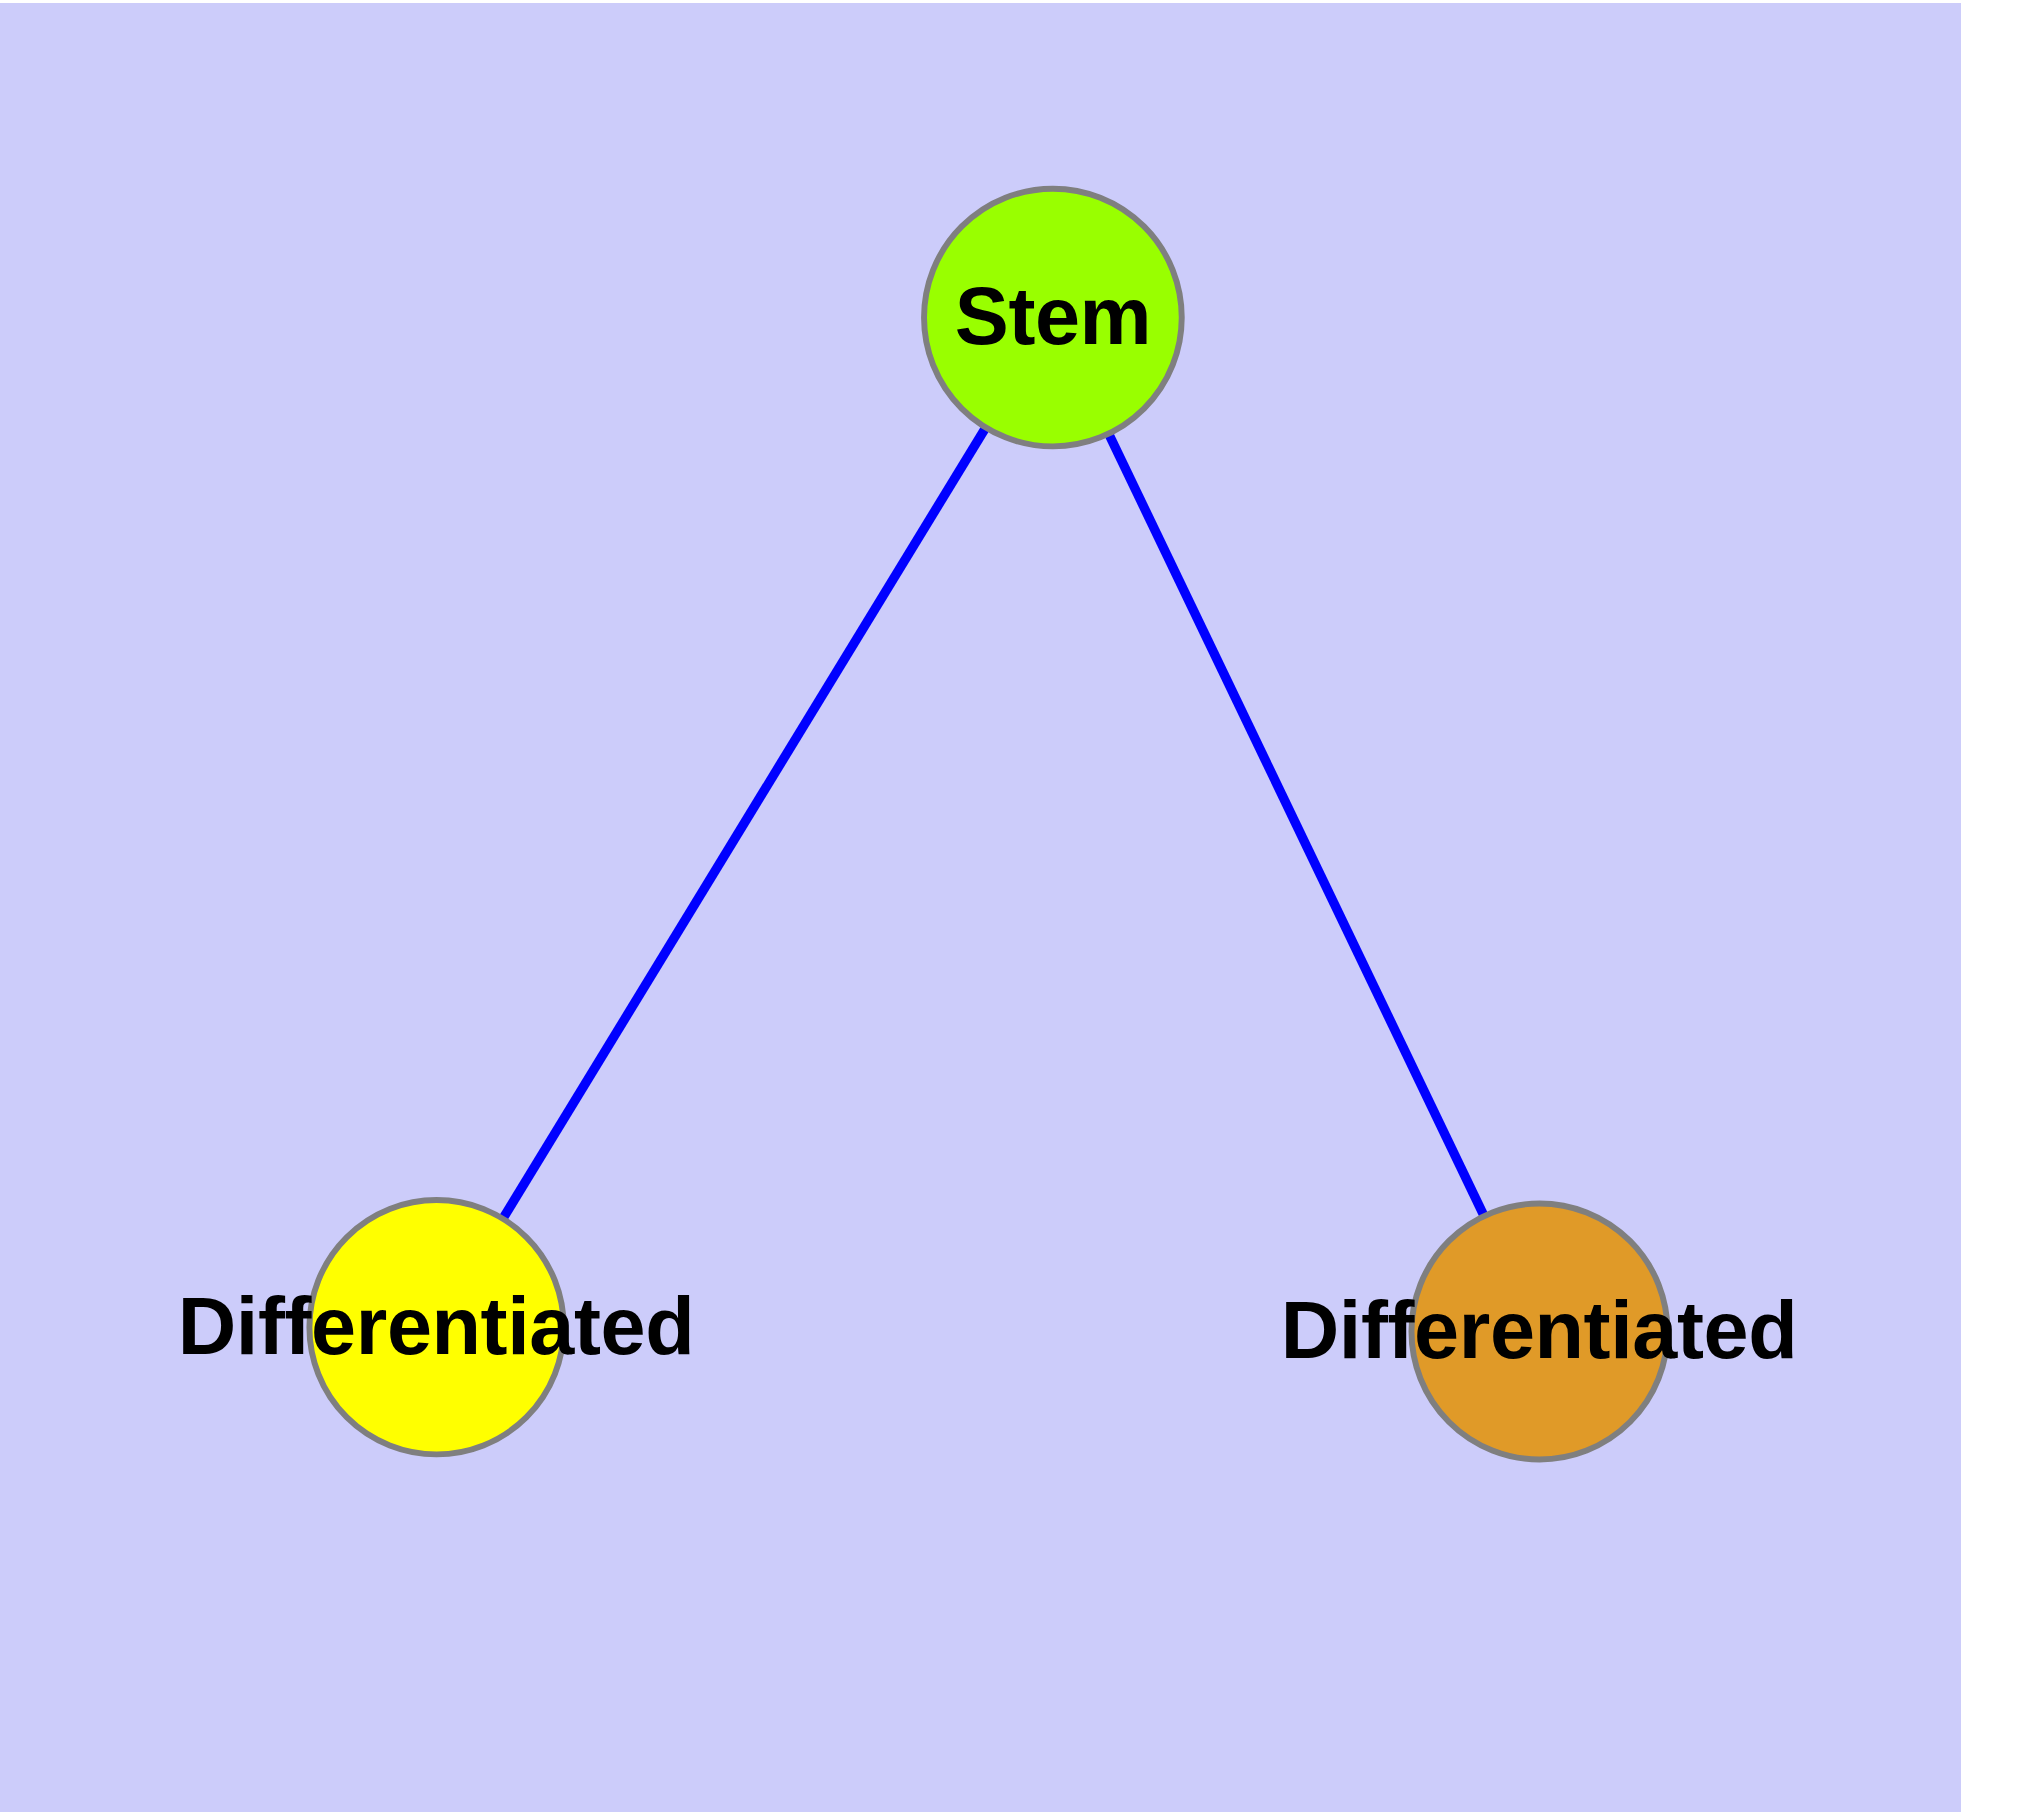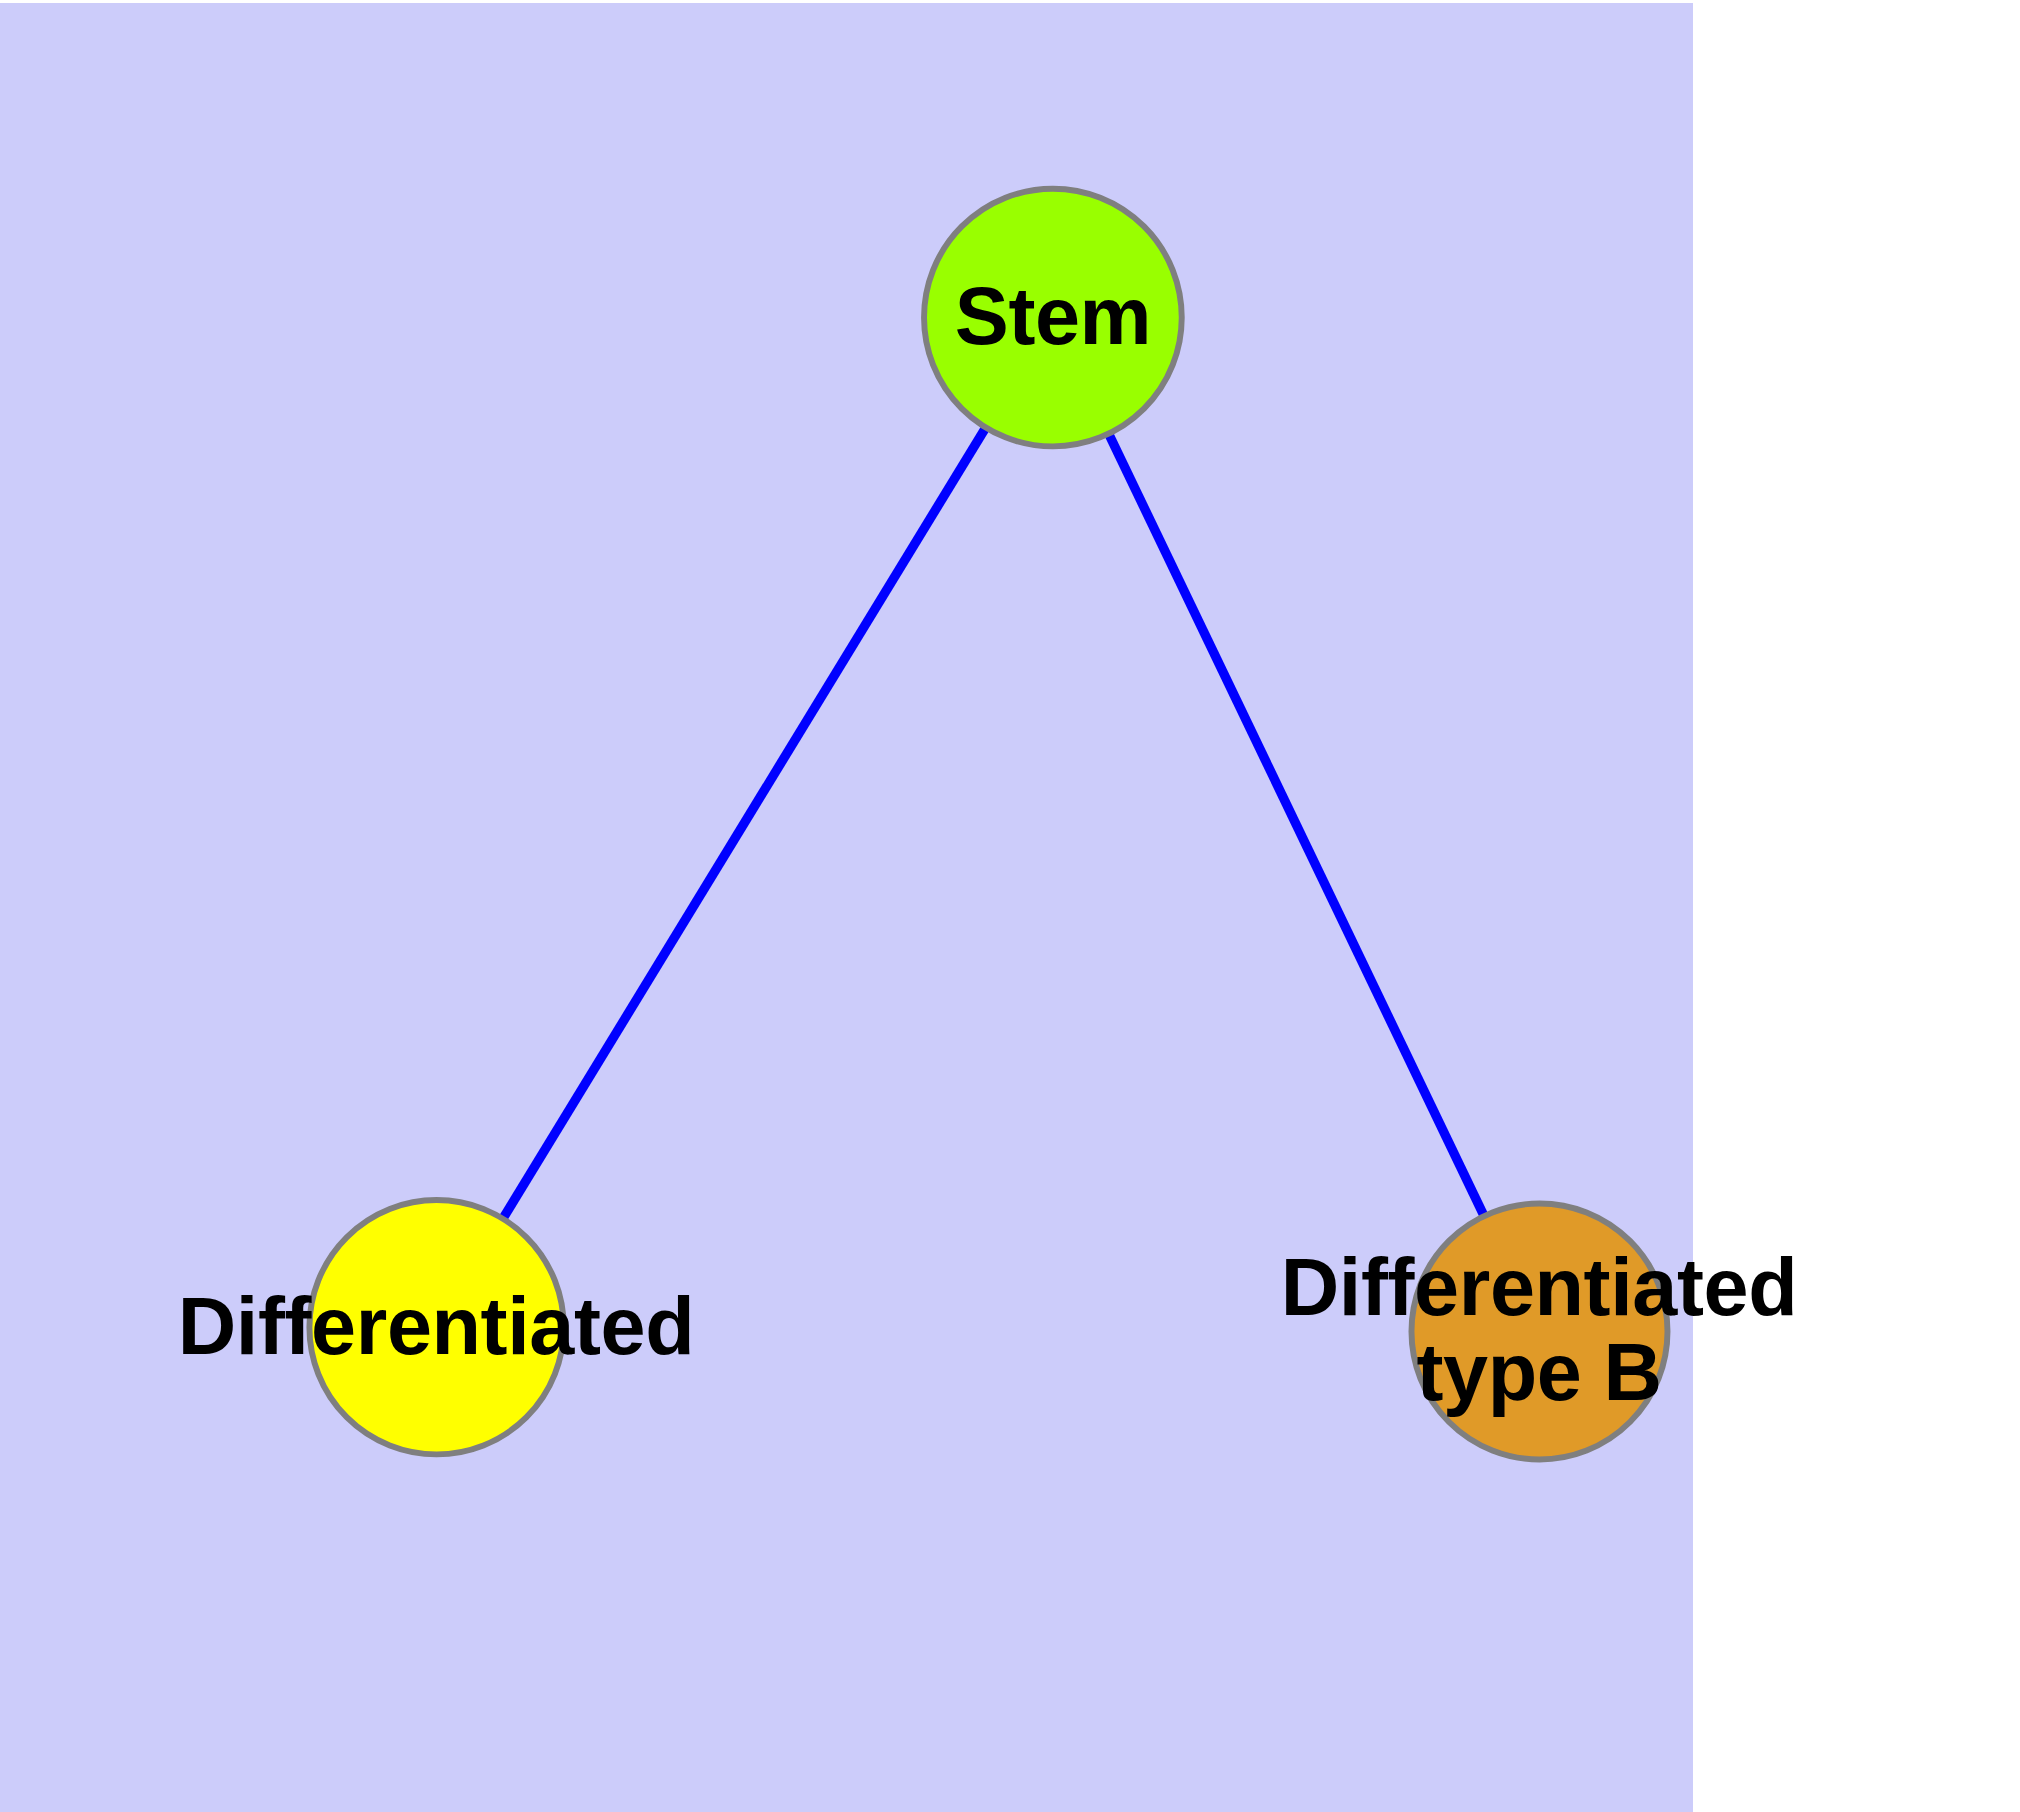--- a/index.html
+++ b/index.html
@@ -13,21 +13,21 @@
     width: 2021px;
     height: 1812px;
     background: #ffffff;
     overflow: hidden;
     font-family: "Liberation Sans", "DejaVu Sans", sans-serif;
   }
   #plot-area {
     position: absolute;
     left: 0;
     top: 2.5px;
-    width: 1693px;
+    width: 1961px;
     height: 1810px;
     background: #ccccfa;
   }
   #graph-svg {
     position: absolute;
     left: 0;
     top: 0;
     width: 2021px;
     height: 1810px;
     display: block;
@@ -70,18 +70,18 @@
       <g id="nodes-group">
           <circle cx="1242" cy="371" r="152" fill="#99ff00" class="graph-node-circle" stroke="#7f7f7f" stroke-width="7"></circle>
           <circle cx="515" cy="1562" r="150" fill="#ffff00" class="graph-node-circle" stroke="#7f7f7f" stroke-width="7"></circle>
           <circle cx="1816" cy="1567" r="151" fill="#e09a28" class="graph-node-circle" stroke="#7f7f7f" stroke-width="7"></circle>
         </g>
     </svg>
 
     <div id="labels-layer">
         <div class="node-label" style="left: 1053px; top: 314px; font-size: 81px; color: rgb(0, 0, 0);"><span style="display: block;">Stem</span></div>
         <div class="node-label" style="left: 436px; top: 1324px; font-size: 81px; color: rgb(0, 0, 0);"><span style="display: block;">Differentiated</span></div>
-        <div class="node-label" style="left: 1539px; top: 1328px; font-size: 81px; color: rgb(0, 0, 0);"><span style="display: block;">Differentiated</span><span style="display: block;">type B</span></div>
+        <div class="node-label" style="left: 1539px; top: 1328px; font-size: 81px; color: rgb(0, 0, 0);"><span style="display: block;">Differentiated</span></div>
       </div>
 
   </div>
 </div>
 
 
 </body></html>

